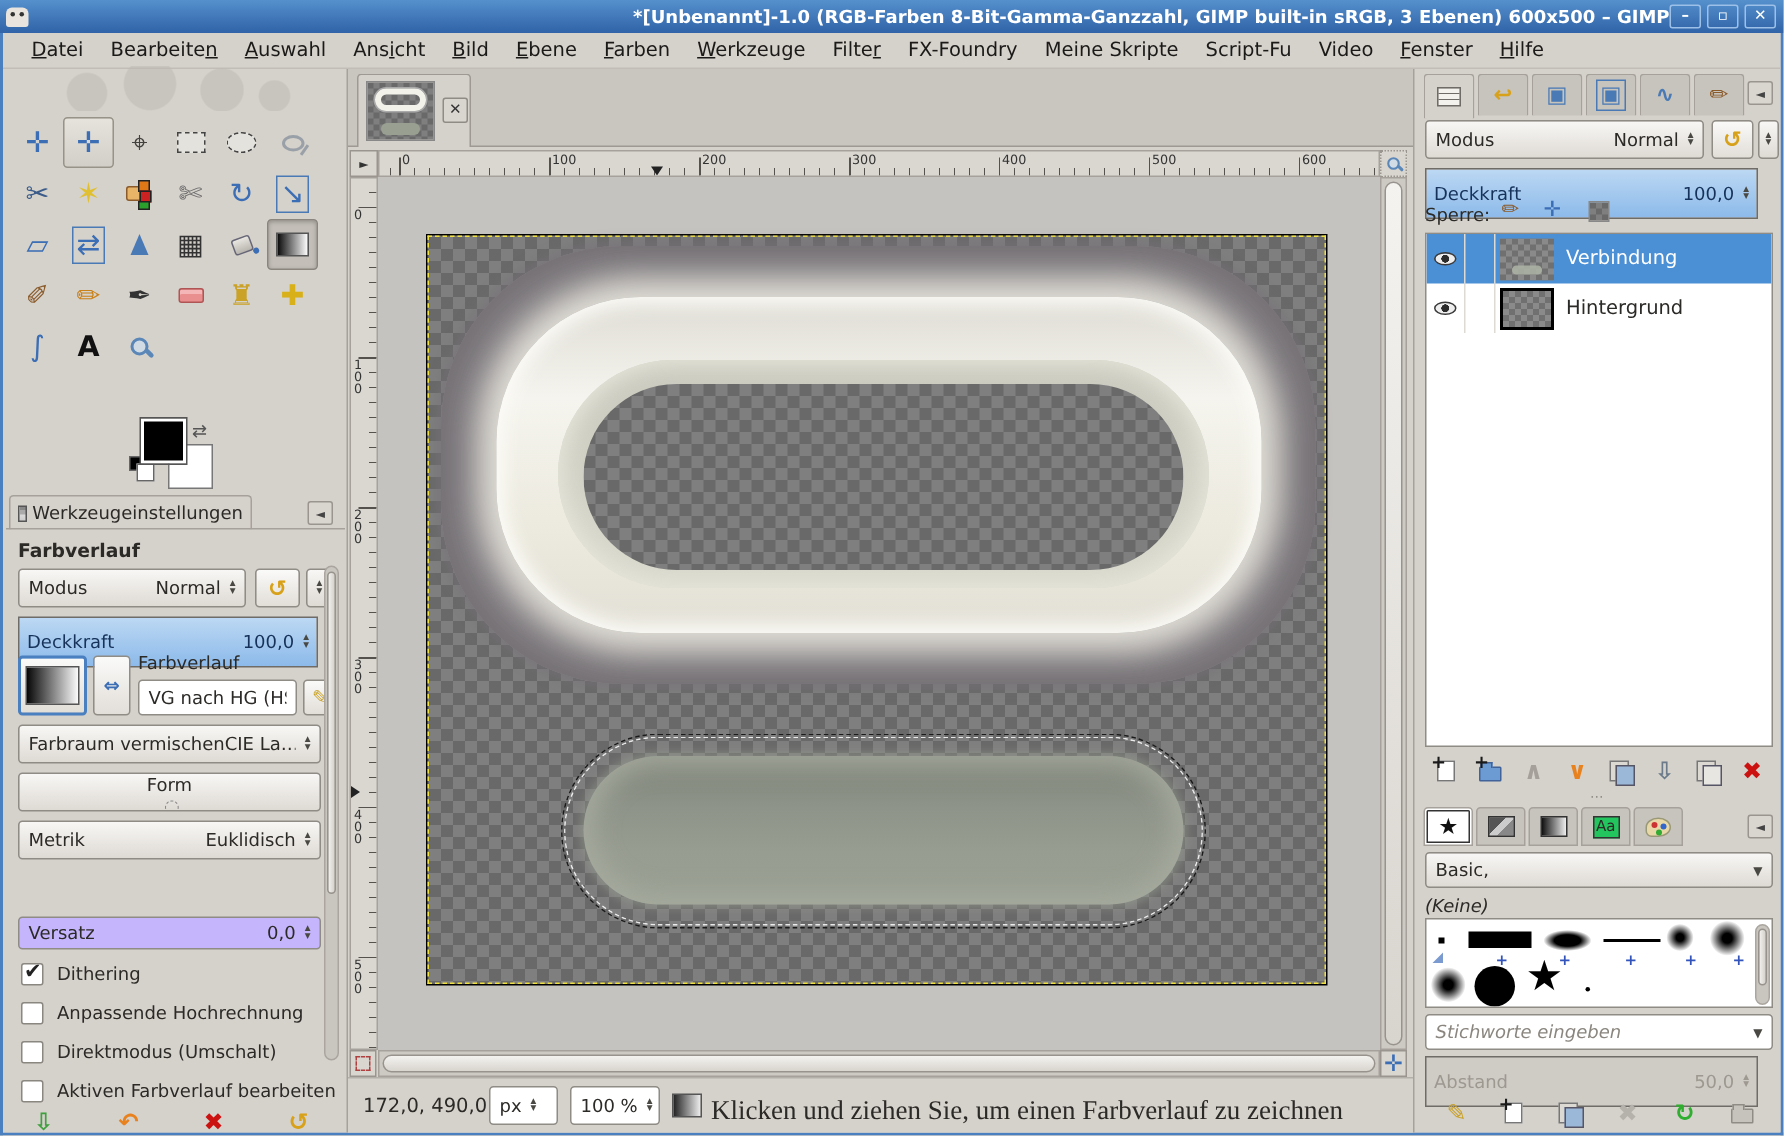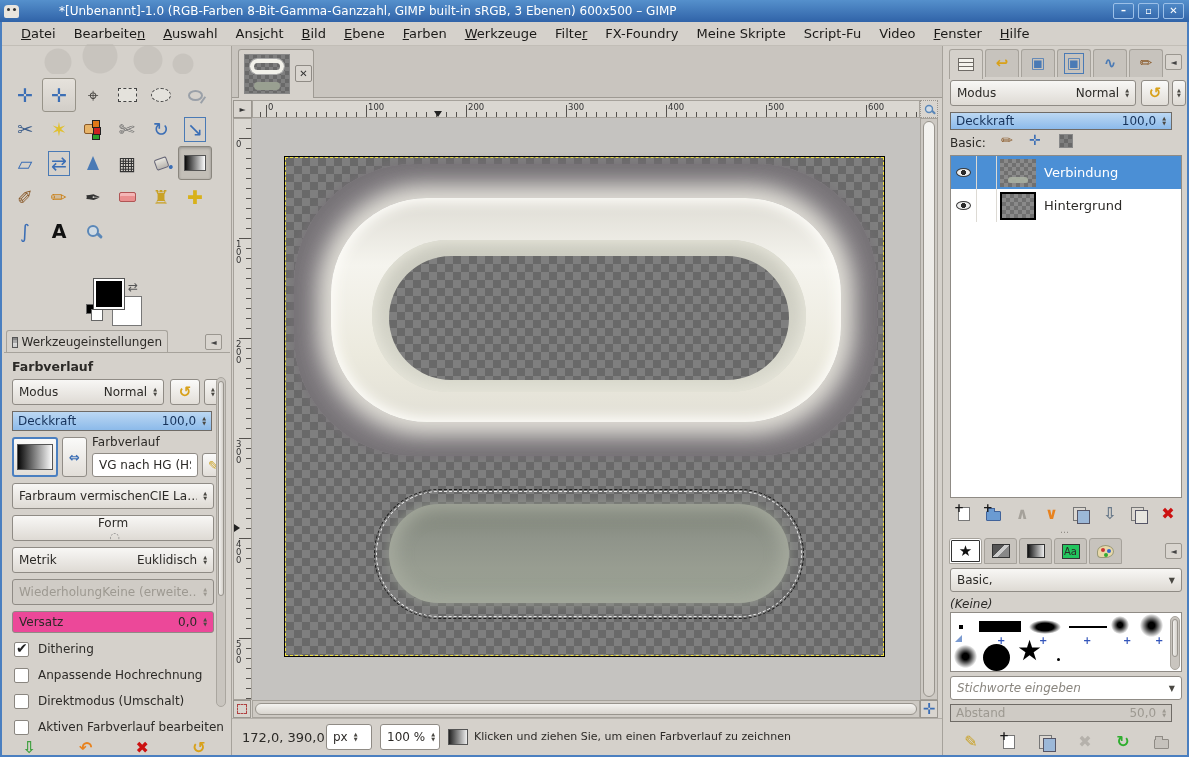--- a/index.html
+++ b/index.html
@@ -5,42 +5,42 @@
   * { margin:0; padding:0; box-sizing:border-box; }
   html,body { width:1189px; height:757px; overflow:hidden; }
   body { font-family:"DejaVu Sans", sans-serif; background:#d5d1cb; position:relative; font-size:12px; color:#2c2a27; }
   .app { position:absolute; inset:0; border-left:2px solid #4a7fc0; border-right:2px solid #4a7fc0; border-bottom:2px solid #4a7fc0; }
 
   
   .titlebar { position:absolute; left:-2px; top:0; width:1189px; height:22px;
     background:linear-gradient(#5590cc,#3063a8); display:flex; align-items:center; color:#fff; }
   .titlebar .wmark { width:15px; height:13px; margin-left:4px; background:#e9e5de; border-radius:4px 4px 2px 2px; position:relative; }
   .titlebar .wmark::before { content:""; position:absolute; left:3px; top:3px; width:3px; height:3px; border-radius:50%; background:#333; box-shadow:6px 0 0 #333; }
-  .titlebar .ttl { flex:1; text-align:left; font-weight:normal; font-size:12px; white-space:nowrap; overflow:hidden;margin-left:40px; }
+  .titlebar .ttl { flex:1; text-align:right; font-weight:bold; font-size:12px; white-space:nowrap; overflow:hidden; }
   .winbtns { display:flex; gap:4px; margin-right:5px; }
   .winbtn { width:21px; height:16px; border:1px solid #9cc0e8; border-radius:2px; color:#fff; font-size:10px; line-height:14px; text-align:center; font-weight:bold; }
 
   
   .menubar { position:absolute; left:0; top:22px; width:1185px; height:24px; background:#d5d1cb; border-bottom:1px solid #c2beb7; display:flex; align-items:center; padding-left:10px; gap:0; }
   .mitem { font-size:13px; color:#1b1a18; padding:2px 9px; }
   .mitem u { text-decoration:underline; }
 
   
   .leftdock  { position:absolute; left:0; top:46px; width:230px; height:709px; background:#d5d1cb; border-right:1px solid #a6a29b; }
   .canvasdock{ position:absolute; left:230px; top:46px; width:710px; height:709px; background:#d5d1cb; }
   .rightdock { position:absolute; left:940px; top:46px; width:245px; height:709px; background:#d5d1cb; border-left:1px solid #a6a29b; }
 
   .btn { border:1px solid #908c86; border-radius:3px; background:linear-gradient(#fafaf9,#e2ded8); display:flex; align-items:center; justify-content:center; }
   .combo { position:absolute; border:1px solid #8f8b85; border-radius:3px; background:linear-gradient(#f8f7f5,#dedad4); display:flex; align-items:center; font-size:12px; padding:0 6px; white-space:nowrap; overflow:hidden; }
   .combo .val { margin-left:auto; overflow:hidden; white-space:nowrap; }
   .updn { font-size:5px; line-height:5px; color:#4a4843; margin-left:6px; text-align:center; flex:none; }
   .updn::before { content:"▲"; display:block; }
   .updn::after  { content:"▼"; display:block; }
   .drop { margin-left:auto; font-size:8px; color:#4a4843; }
-  .hslider { position:absolute; border:1px solid #6f6b66; background:linear-gradient(#bcd8f3,#8cbaea); display:flex; align-items:center; font-size:12px; color:#16325a; padding:0 5px; }
+  .hslider { position:absolute; border:1px solid #6f6b66; background:linear-gradient(#bcd8f3,#8cbaea); display:flex; align-items:center; font-size:12px; color:#16325a; padding:16px 5px; }
   .hslider .val { margin-left:auto; }
   .dis { color:#9d9991 !important; }
   .chk8 { background:repeating-conic-gradient(#7f7f7f 0% 25%,#696969 0% 50%) 0 0/8px 8px; }
 
   
   .wilber { position:absolute; left:26px; top:-2px; width:170px; height:30px; opacity:.5;
     background:radial-gradient(circle at 30px 18px,#bdb9b3 13px,transparent 14px),
                radial-gradient(circle at 72px 12px,#bdb9b3 17px,transparent 18px),
                radial-gradient(circle at 120px 16px,#bdb9b3 14px,transparent 15px),
                radial-gradient(circle at 155px 20px,#bdb9b3 10px,transparent 11px); }
@@ -134,21 +134,21 @@
     background:repeating-conic-gradient(#7f7f7f 0% 25%,#696969 0% 50%) 0 0/16px 16px; }
   .selants { position:absolute; left:88px; top:331px; width:430px; height:130px; border-radius:65px; border:1.5px dashed #1a1a1a; outline:1.5px dashed rgba(255,255,255,.85); outline-offset:-3px; }
   .gpill { position:absolute; left:103px; top:346px; width:400px; height:99px; border-radius:50px;
     background:linear-gradient(#7e8378,#8f948a 35%,#989d91 65%,#99a093);
     box-shadow:inset 0 0 16px 7px rgba(166,171,158,.9), 0 0 6px 3px rgba(150,156,144,.5); }
   .sbar { position:absolute; background:#cdc9c3; border:1px solid #a6a29b; }
   .sthumb { position:absolute; background:linear-gradient(#f4f3f0,#d8d4ce); border:1px solid #98948d; border-radius:7px; }
   .statusbar { position:absolute; left:0; top:672px; width:710px; height:37px; border-top:1px solid #b3afa9; background:#d5d1cb; }
   .statusbar .pos { position:absolute; left:10px; top:11px; font-size:13px; color:#2c2a27; }
   .statusbar .gicon { position:absolute; left:216px; top:10px; width:20px; height:16px; background:linear-gradient(90deg,#222,#eee); border:1px solid #555; }
-  .statusbar .msg { position:absolute; left:242px; top:11px; font-size:11px; }
+  .statusbar .msg { position:absolute; left:242px; top:11px; font-size:18px;font-family:Liberation Serif, serif; }
 
   
   #docktabs { position:absolute; left:6px; top:3px; display:flex; gap:2px; }
   .dtab { width:34px; height:28px; border:1px solid #a6a29b; border-bottom:none; border-radius:3px 3px 0 0; background:#c7c3bd; display:flex; align-items:center; justify-content:center; }
   .dtab.active { background:#d5d1cb; height:30px; }
   .i-stack { width:16px; height:13px; border:1px solid #6f6b66; background:repeating-linear-gradient(180deg,#f4f2ec 0 3px,#6f6b66 3px 4px); }
   .i-ptn { width:18px; height:14px; background:linear-gradient(135deg,#555 40%,#ccc 40% 60%,#888 60%); border:1px solid #333; }
   .i-grd2 { width:18px; height:14px; background:linear-gradient(90deg,#111,#eee); border:1px solid #333; }
   .i-fonts { width:18px; height:15px; background:#22c55e; border:1px solid #333; font-size:10px; display:flex; align-items:center; justify-content:center; }
   .i-pal { width:17px; height:13px; background:#e8d8a8; border:1px solid #997; border-radius:50% 50% 50% 4px; position:relative; }
@@ -356,27 +356,22 @@
         <span>Form</span>
         <span class="val">Formangepasst (sph…</span>
         <span style="color:#888;margin-left:3px;">◌</span>
         <span class="updn"></span>
       </div>
       <div class="combo" style="left:8px;top:194px;width:202px;height:26px;">
         <span>Metrik</span>
         <span class="val">Euklidisch</span>
         <span class="updn"></span>
       </div>
-      <div class="combo dis" style="left:8px;top:226px;width:202px;height:26px;background:#d0ccc6;">
-        <span class="dis">Wiederholung</span>
-        <span class="val dis">Keine (erweite…</span>
-        <span class="updn dis"></span>
-      </div>
-
-      <div class="combo" style="left:8px;top:258px;width:202px;height:22px;background:#ec4899;">
+
+      <div class="combo" style="left:8px;top:258px;width:202px;height:22px;background:#c4b5fd;">
         <span>Versatz</span>
         <span class="val">0,0</span>
         <span class="updn"></span>
       </div>
 
       <div id="optchecks">
           <div class="cbrow" style="top: 286px;">
             <span class="cb on"></span>
             <span>Dithering</span>
           </div>
@@ -475,21 +470,21 @@
     </div>
     <div class="qmask">
         <i></i>
       </div>
     <div class="sbar" style="left:20px;top:654px;width:668px;height:18px;">
       <div class="sthumb" style="left:2px;top:2px;width:662px;height:12px;"></div>
     </div>
     <div class="navbtn">✛</div>
 
     <div class="statusbar">
-      <span class="pos">172,0, 390,0</span>
+      <span class="pos">172,0, 490,0</span>
       <div class="combo" style="left:94px;top:5px;width:46px;height:26px;background:#fff;">
         <span>px</span>
         <span class="updn"></span>
       </div>
       <div class="combo" style="left:148px;top:5px;width:60px;height:26px;background:#fff;">
         <span>100 %</span>
         <span class="updn"></span>
       </div>
       <span class="gicon"></span>
       <span class="msg">Klicken und ziehen Sie, um einen Farbverlauf zu zeichnen</span>
@@ -528,21 +523,21 @@
     <div class="combo" style="left:229px;top:34px;width:14px;height:26px;padding:0 1px;">
         <span class="updn" style="margin:0 auto"></span>
       </div>
 
     <div class="hslider" style="left:7px;top:66px;width:222px;height:18px;">
       <span>Deckkraft</span>
       <span class="val">100,0</span>
       <span class="updn"></span>
     </div>
 
-    <div class="rrow" style="left:7px;top:90px;">Basic:</div>
+    <div class="rrow" style="left:7px;top:90px;">Sperre:</div>
     <span style="position:absolute;left:58px;top:86px;font-size:14px;color:#8a5a2a;">✏</span>
     <span style="position:absolute;left:86px;top:86px;font-size:14px;color:#3b6eb5;font-weight:bold;">✛</span>
     <span class="chk8" style="position:absolute;left:116px;top:88px;width:14px;height:14px;border:1px solid #888;"></span>
 
     <div class="layerlist" id="layerlist">
         <div class="lrow sel">
           <div class="lcell">
             <span class="eye"></span>
           </div>
           <div class="lcell2"></div>

